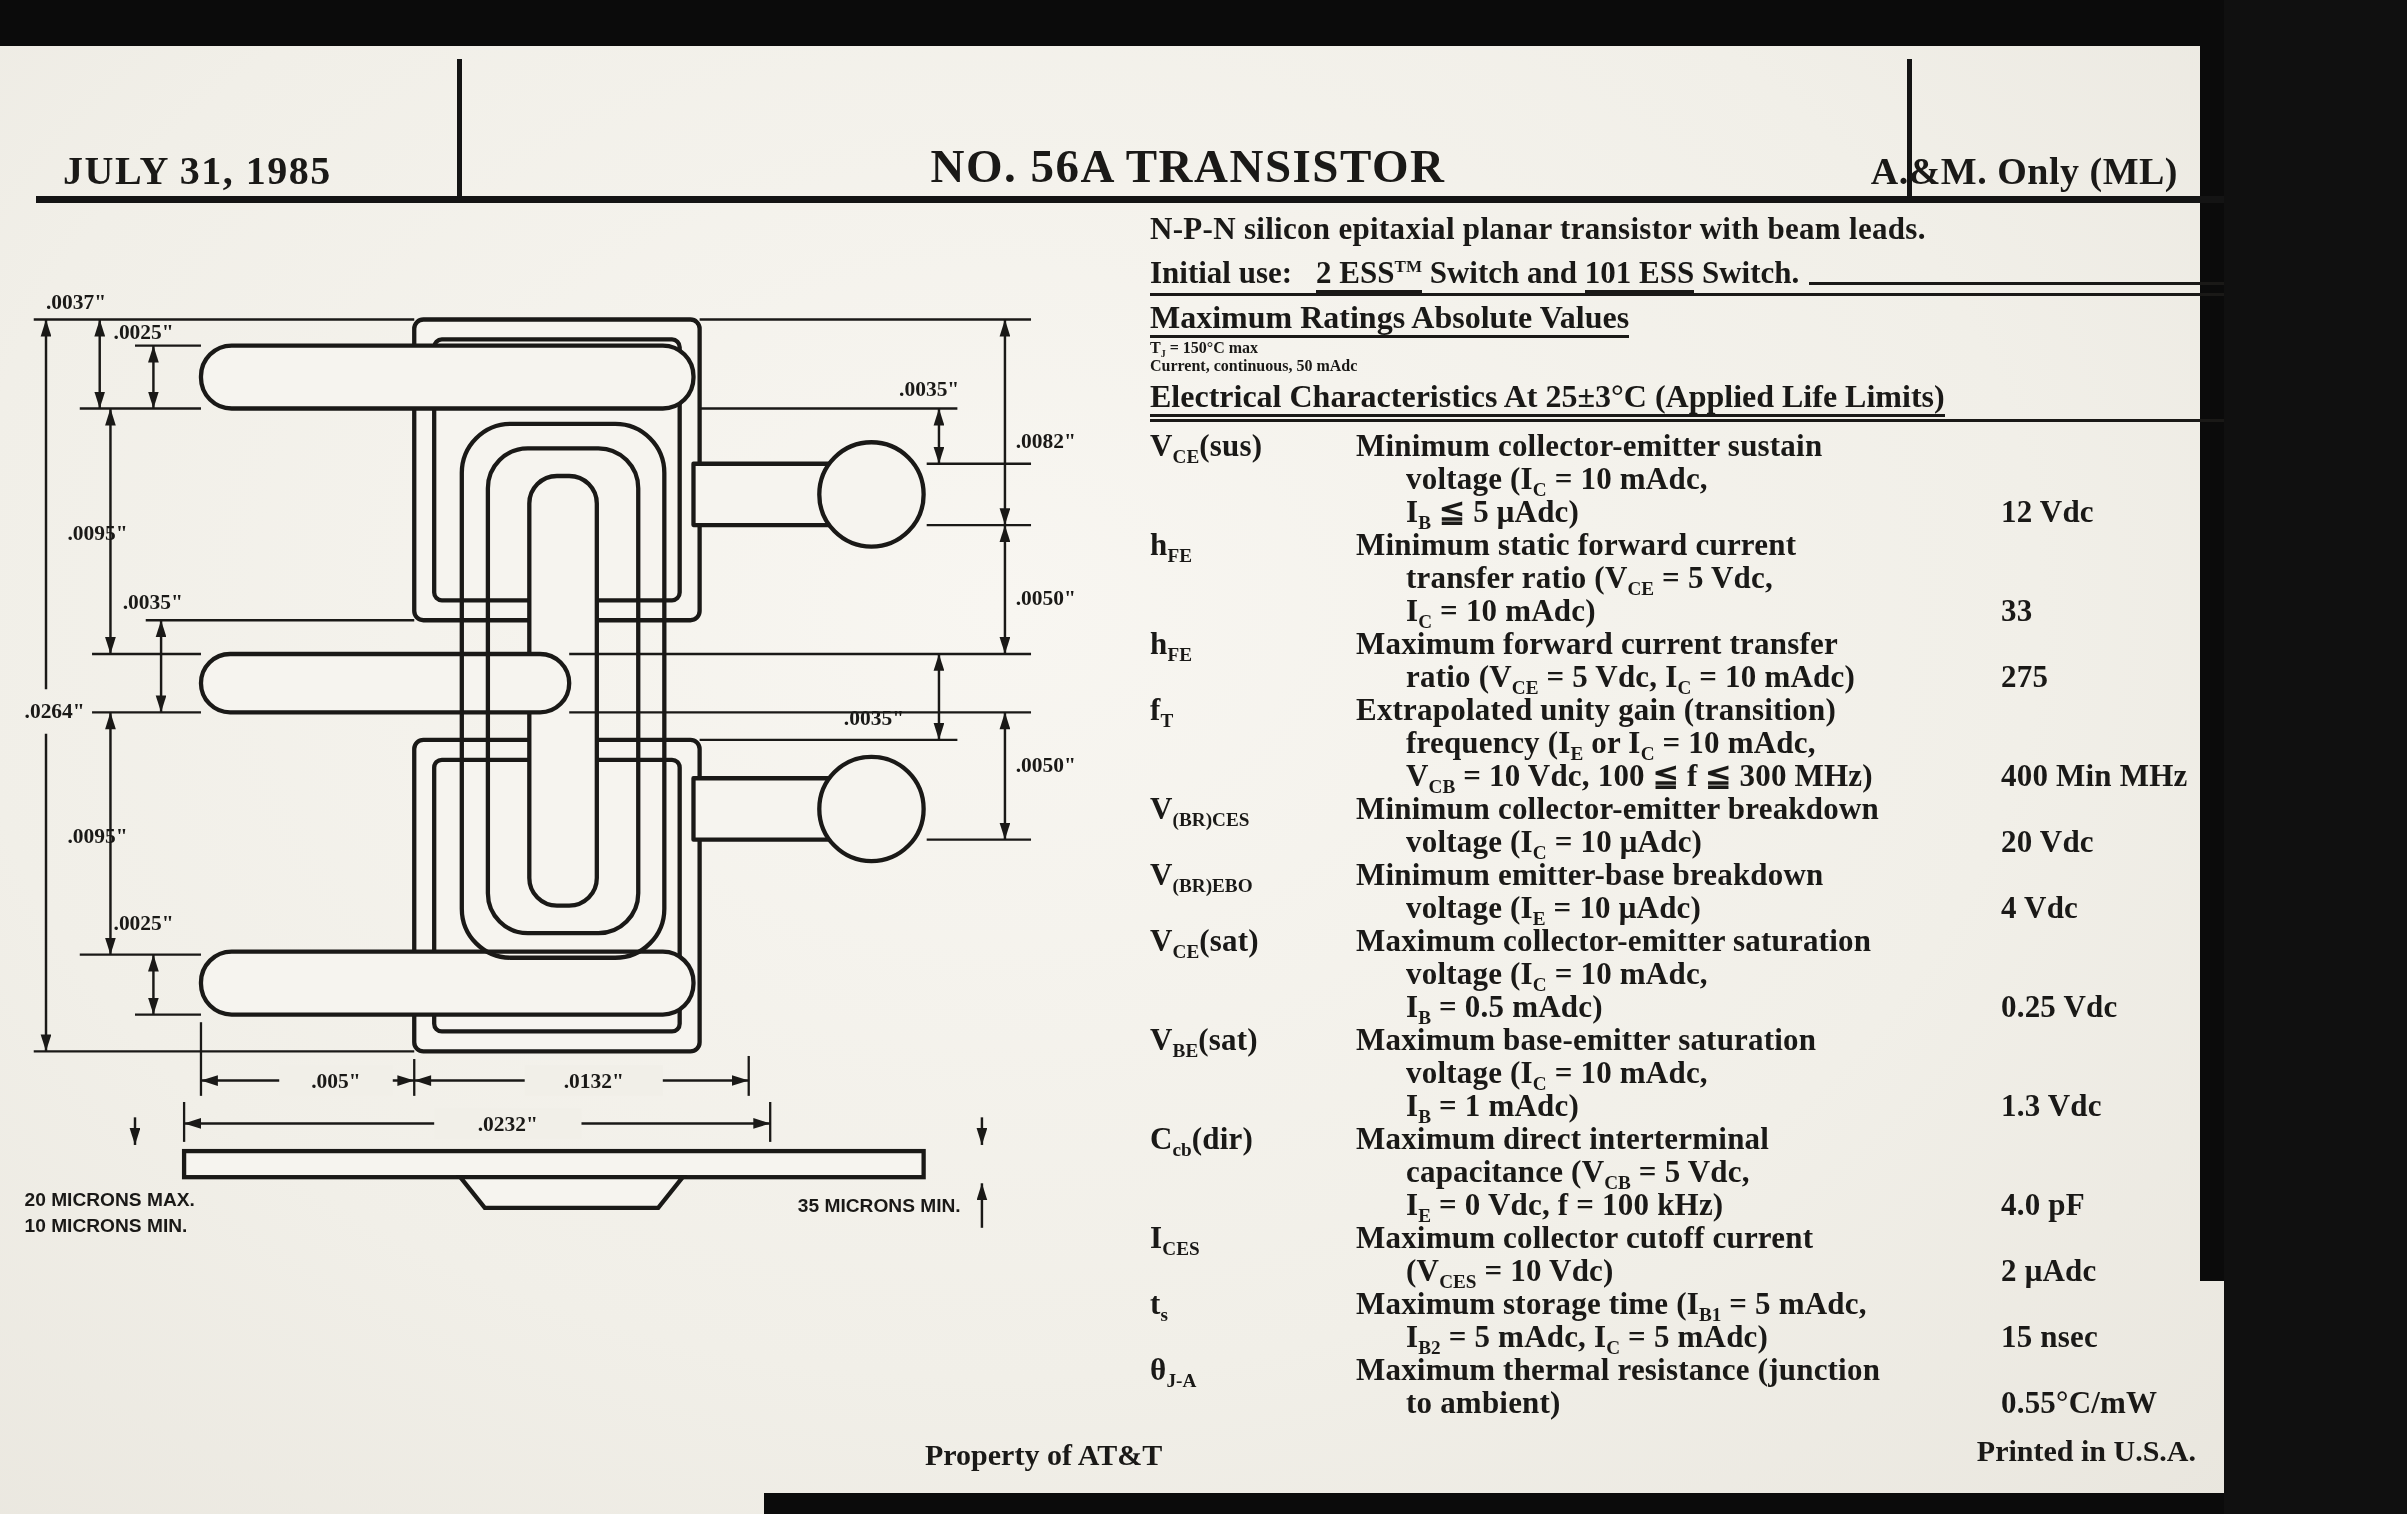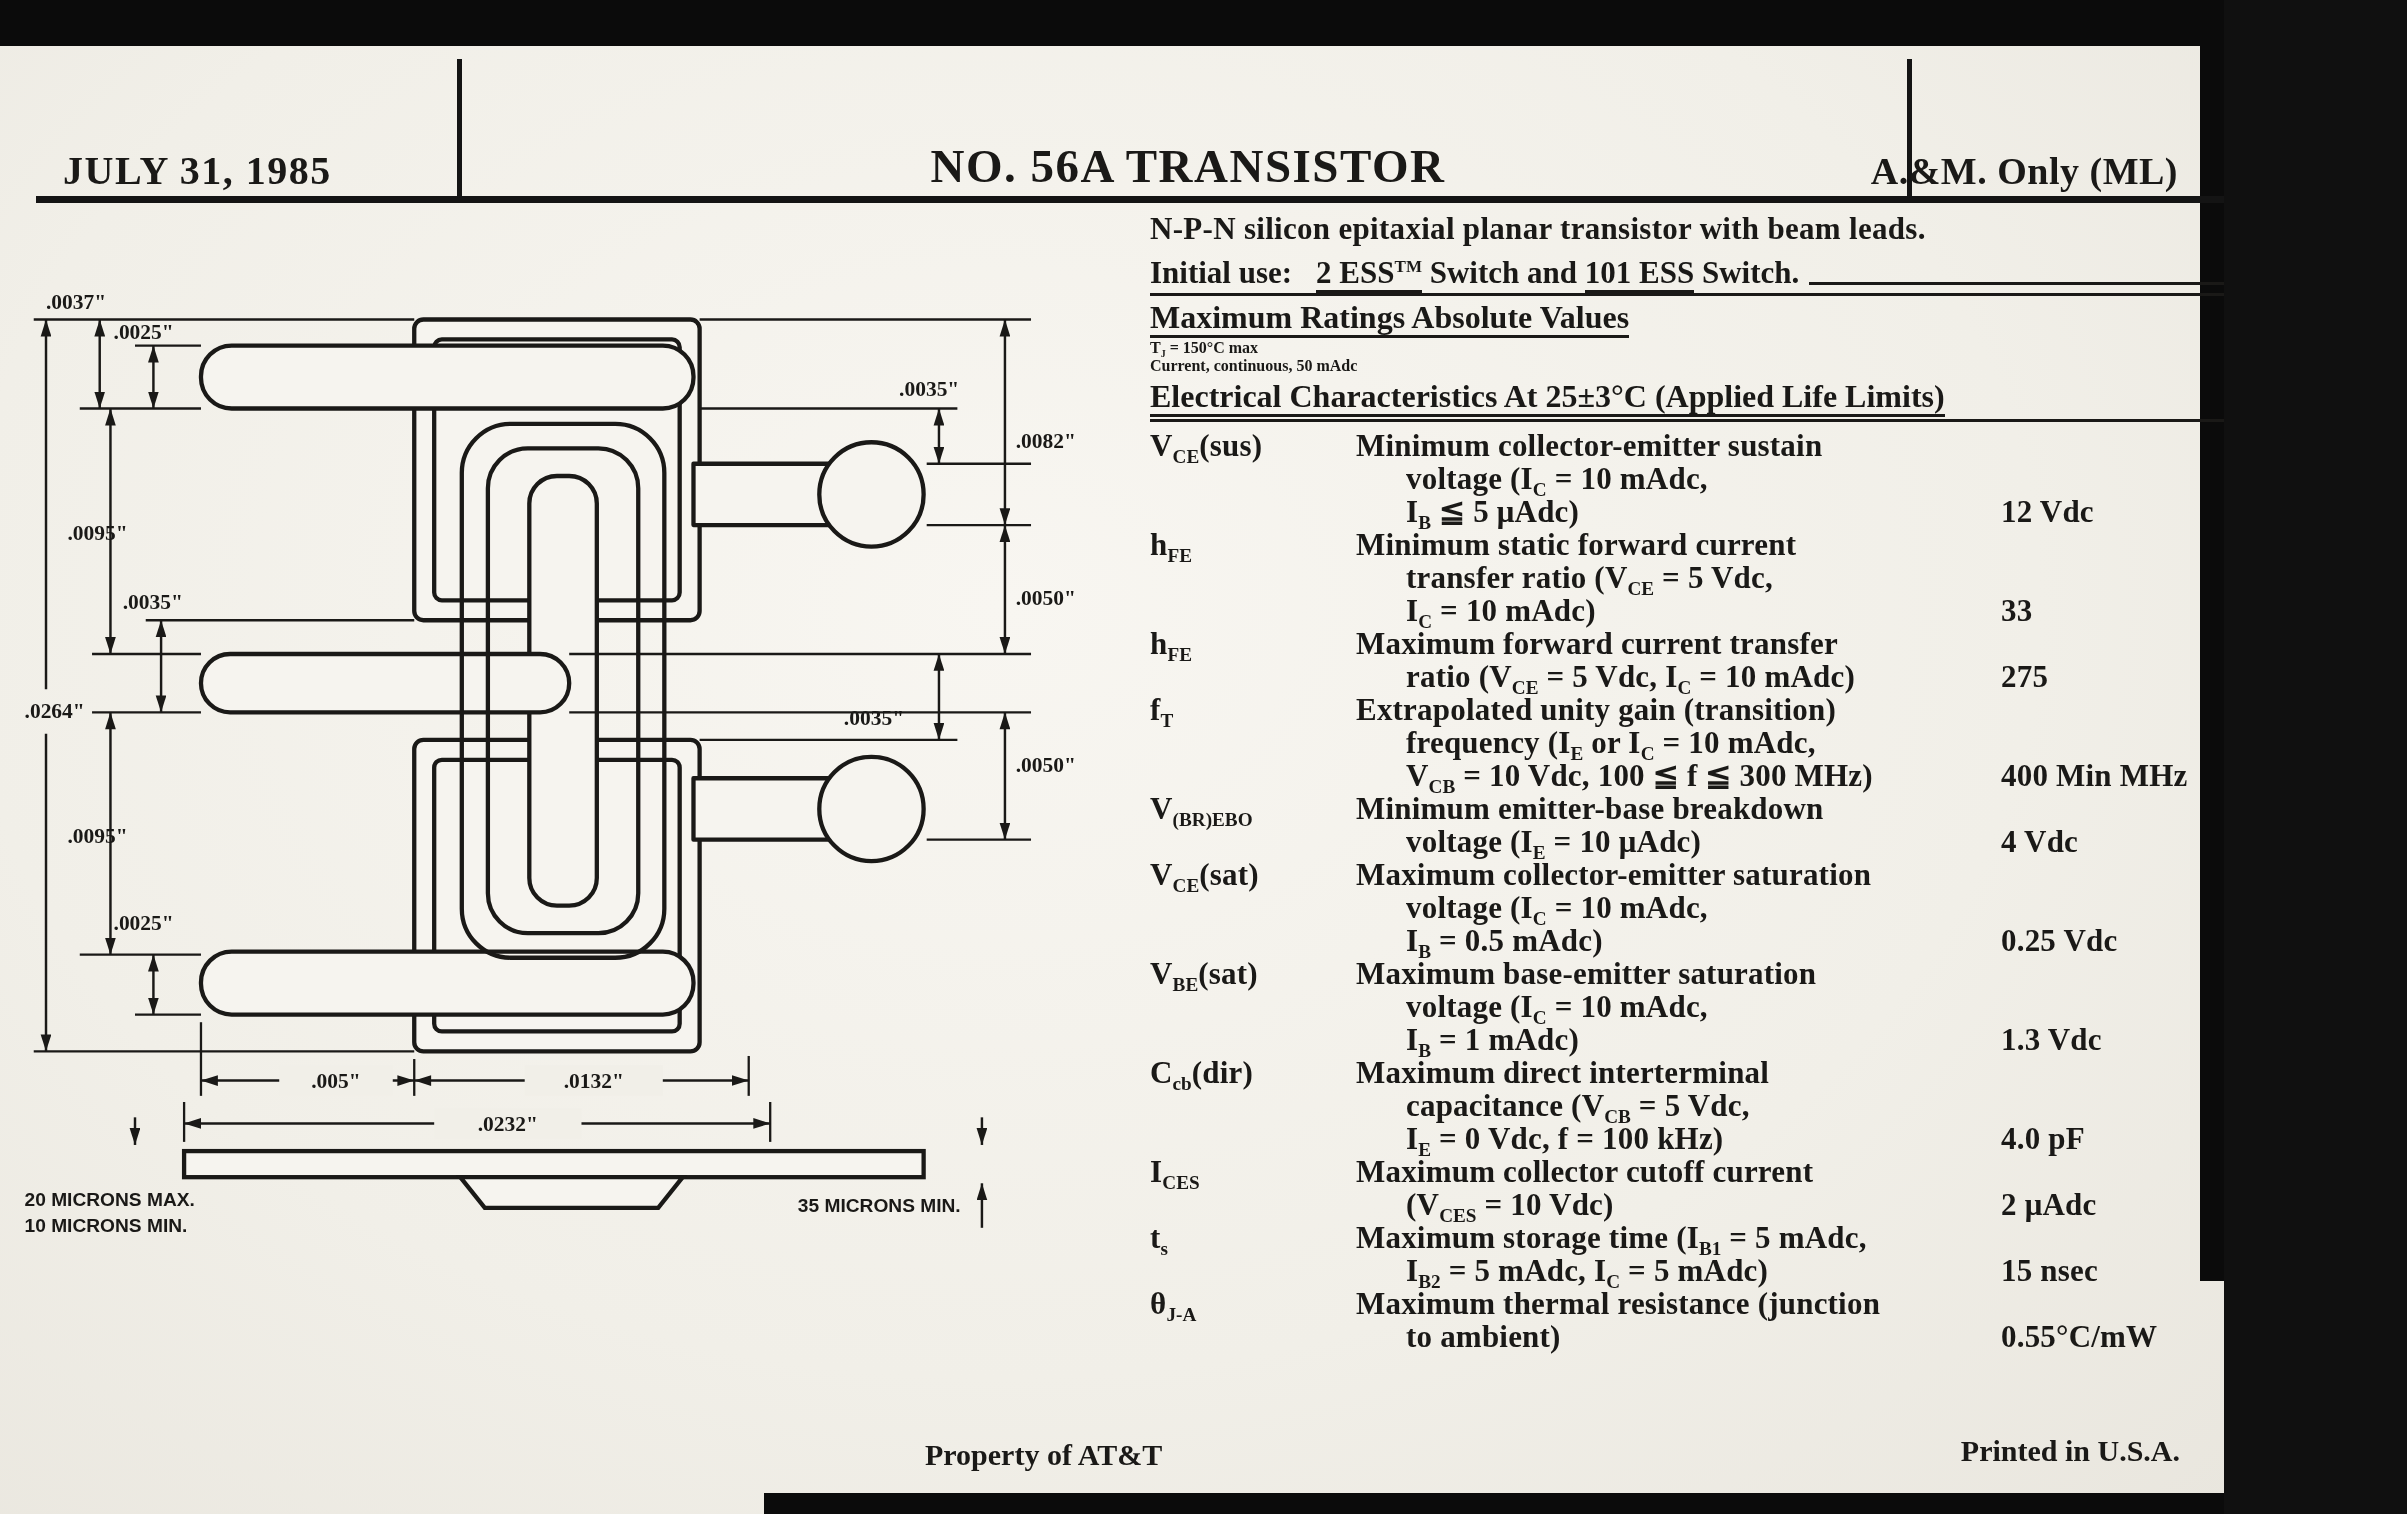--- a/index.html
+++ b/index.html
@@ -28,21 +28,21 @@
   .h1 span{border-bottom:3px solid #1a1917;}
   .etable{margin-top:7px;}
   .t-row{display:flex;font-size:31px;line-height:33px;letter-spacing:0.2px;}
   .t-sym{width:206px;flex:none;}
   .t-desc{width:645px;flex:none;}
   .t-line.ind{padding-left:50px;}
   .t-val{flex:1;align-self:flex-end;}
   sub{font-size:62%;line-height:0;letter-spacing:0;}
   .foot{position:absolute;font-size:30px;}
   #foot-left{left:925px;top:1438px;}
-  #foot-right{right:44px;top:1434px;}
+  #foot-right{right:28px;top:1434px;}
   .draw{position:absolute;left:23px;top:215px;width:1074px;height:1036px;}
   .draw .dim{font-family:"Liberation Serif","DejaVu Serif",serif;font-size:14px;font-weight:700;fill:#1a1917;}
   .draw .mic{font-family:"Liberation Sans","DejaVu Sans",sans-serif;font-size:12.5px;font-weight:700;fill:#1a1917;}
 </style>
 </head>
 <body>
 
 <div class="doc">
 
   <div class="bar" id="bar-top"></div>
@@ -218,20 +218,28 @@
         <div class="t-row">
           <div class="t-sym"><span>f</span><sub>T</sub><span></span></div>
           <div class="t-desc">
             <div class="t-line"><span>Extrapolated unity gain (transition)</span></div>
             <div class="t-line ind"><span>frequency (I</span><sub>E</sub><span> or I</span><sub>C</sub><span> = 10 mAdc,</span></div>
             <div class="t-line ind"><span>V</span><sub>CB</sub><span> = 10 Vdc, 100 ≦ f ≦ 300 MHz)</span></div>
           </div>
           <div class="t-val">400 Min MHz</div>
         </div>
         <div class="t-row">
+          <div class="t-sym"><span>V</span><sub>(BR)CES</sub><span></span></div>
+          <div class="t-desc">
+            <div class="t-line"><span>Minimum collector-emitter breakdown</span></div>
+            <div class="t-line ind"><span>voltage (I</span><sub>C</sub><span> = 10 μAdc)</span></div>
+          </div>
+          <div class="t-val">20 Vdc</div>
+        </div>
+        <div class="t-row">
           <div class="t-sym"><span>V</span><sub>(BR)EBO</sub><span></span></div>
           <div class="t-desc">
             <div class="t-line"><span>Minimum emitter-base breakdown</span></div>
             <div class="t-line ind"><span>voltage (I</span><sub>E</sub><span> = 10 μAdc)</span></div>
           </div>
           <div class="t-val">4 Vdc</div>
         </div>
         <div class="t-row">
           <div class="t-sym"><span>V</span><sub>CE</sub><span>(sat)</span></div>
           <div class="t-desc">

